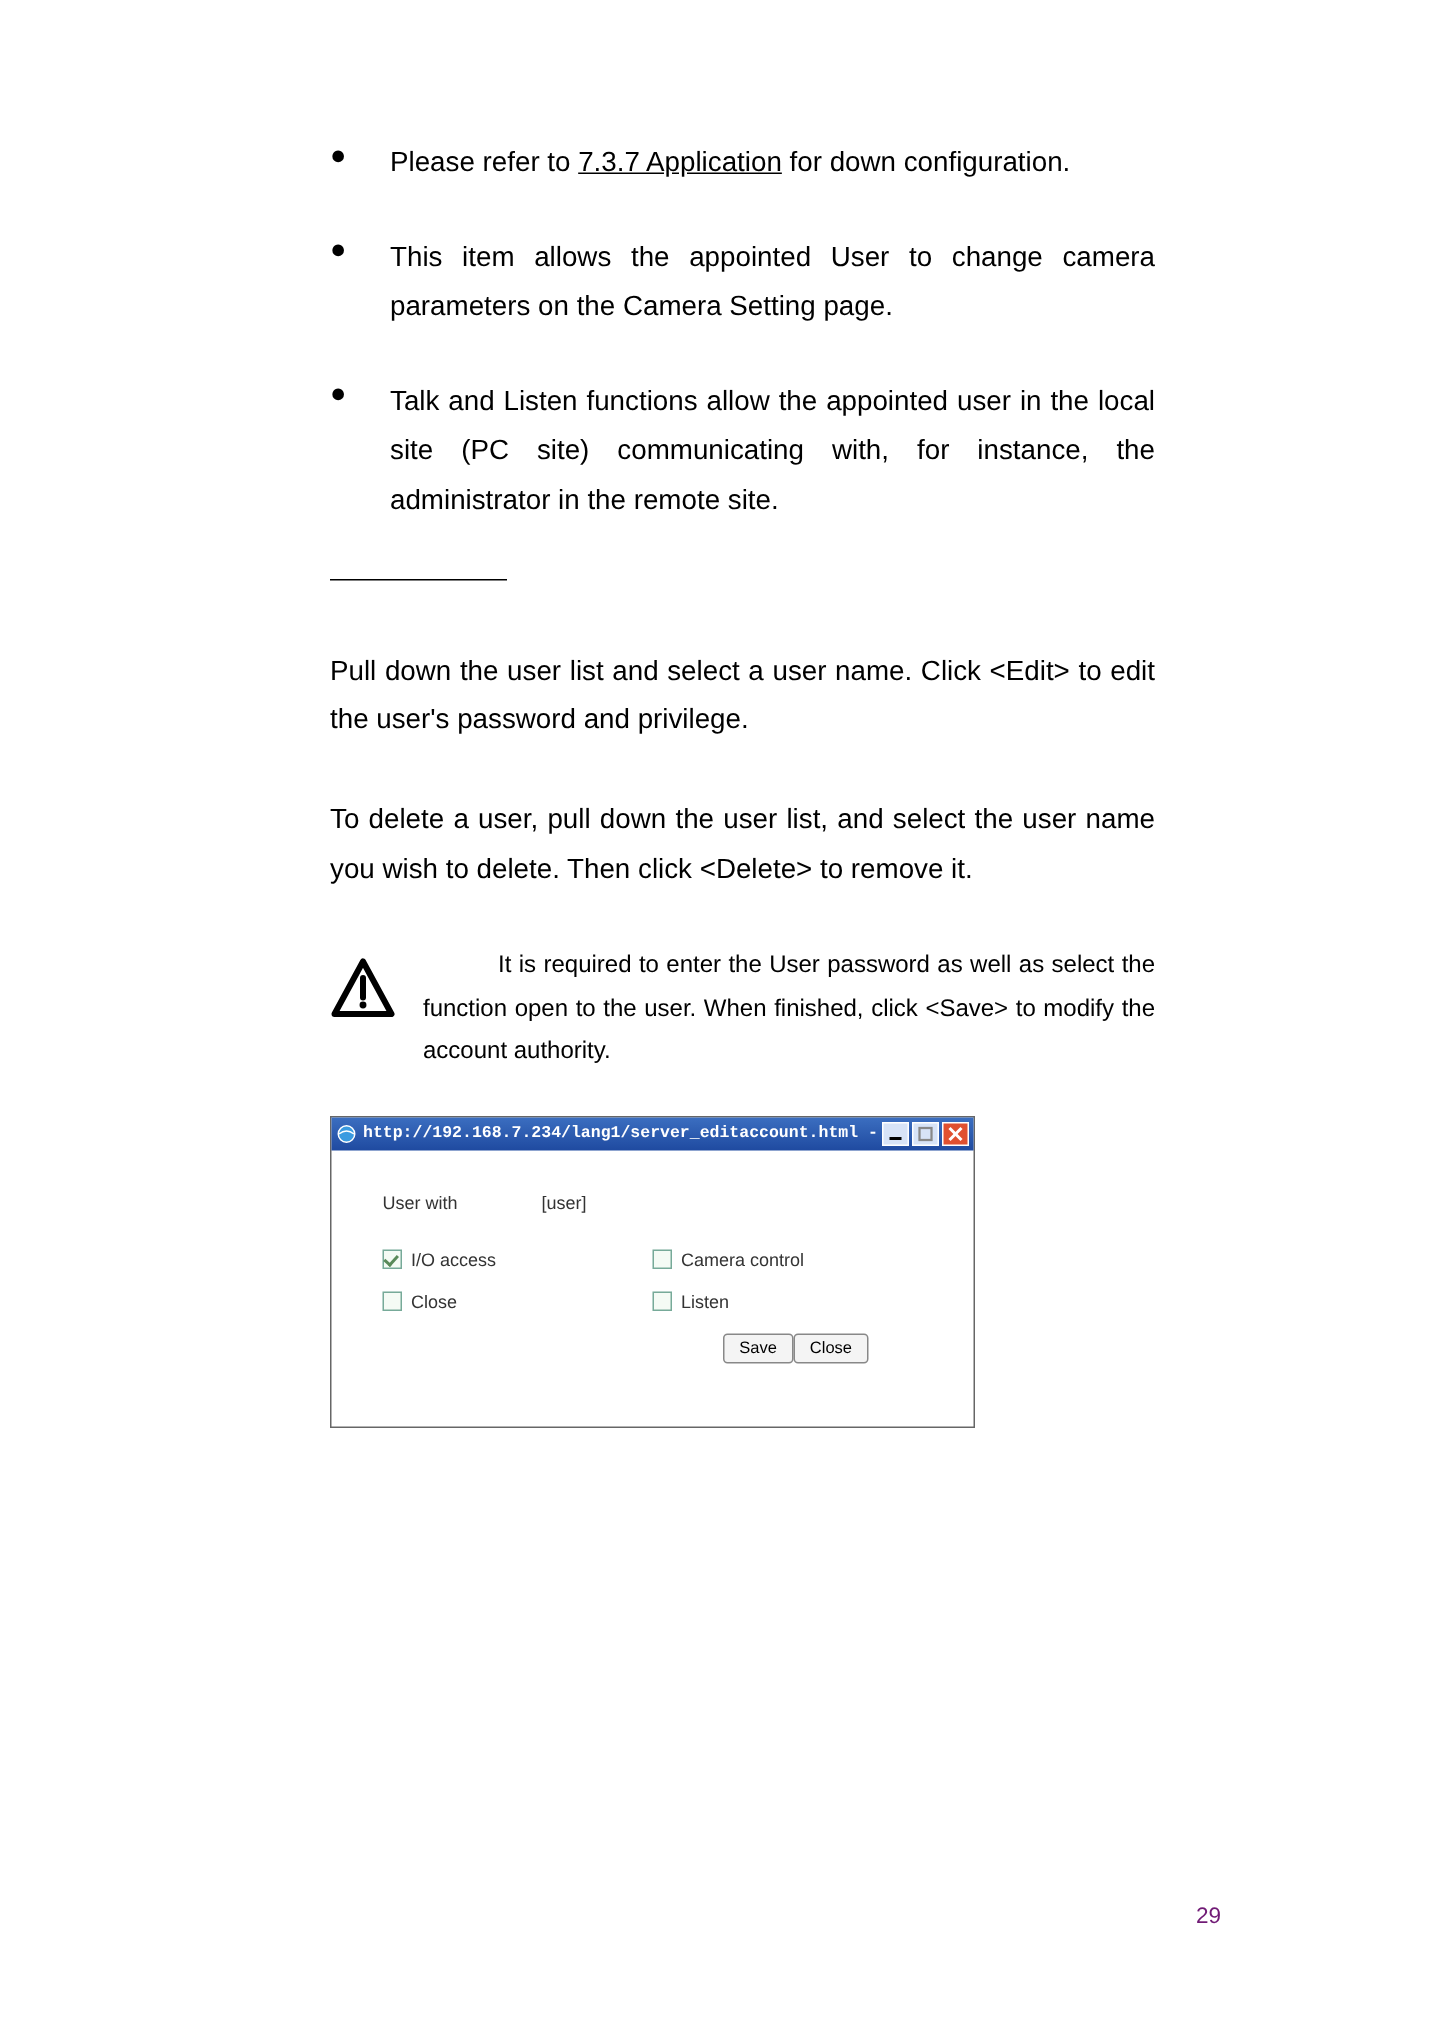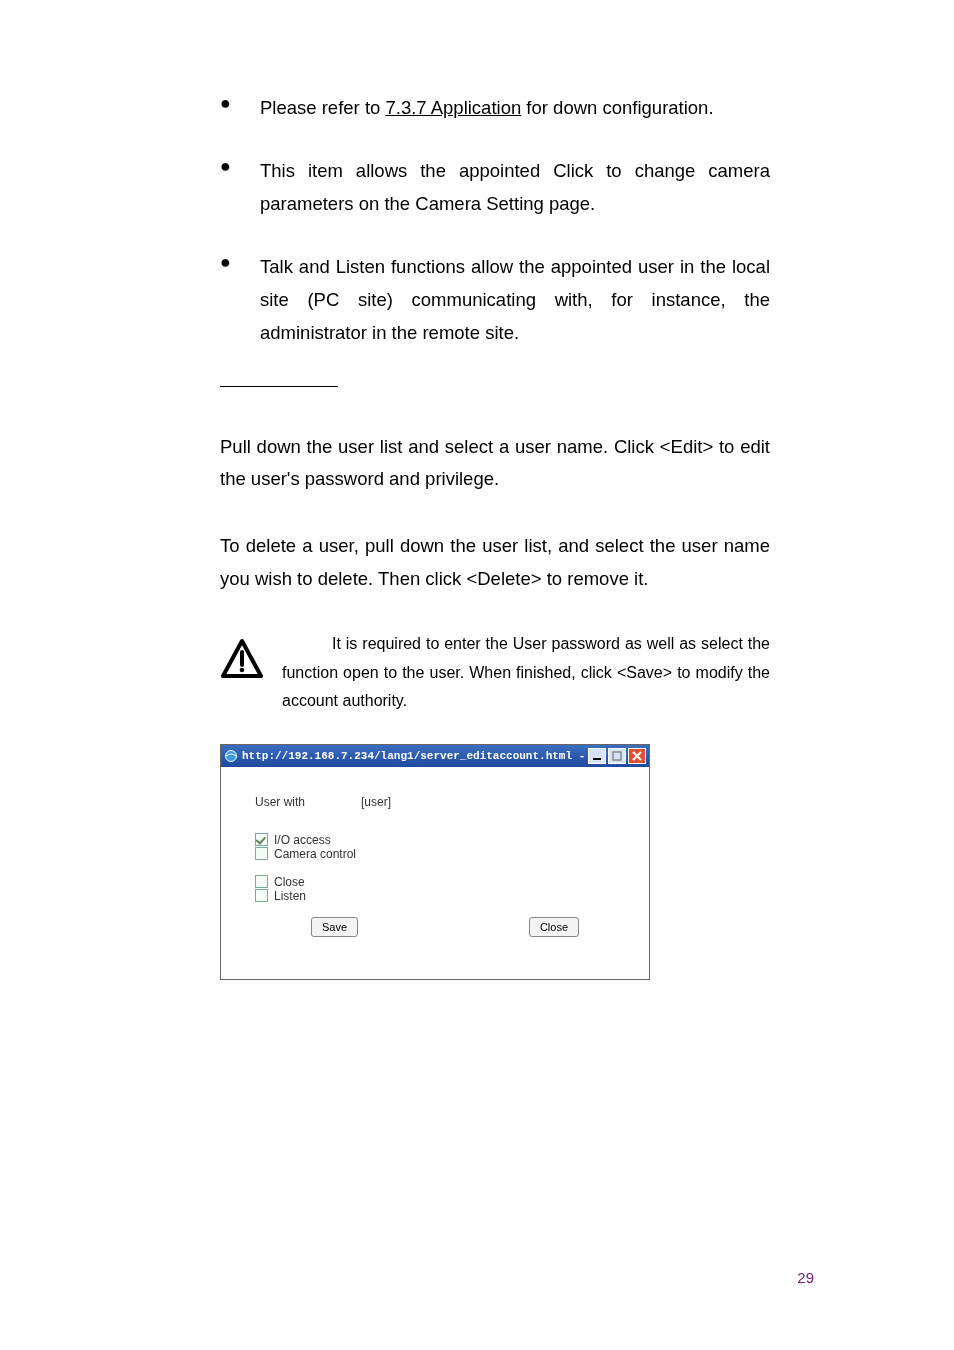--- a/index.html
+++ b/index.html
@@ -24,43 +24,43 @@
     .title-buttons { display: flex; gap: 2px; }
     .title-btn { width: 18px; height: 16px; font-size: 10px; line-height: 14px; text-align: center; border: 1px solid #fff; background: #d7e3f7; cursor: default; }
     .title-btn svg { display: block; }
     .title-btn.close { background: #e05030; color: #fff; }
     .dialog-body { padding: 28px 30px 42px 34px; font-size: 12px; color: #333; }
     .row { display: flex; align-items: center; margin-bottom: 6px; }
     .label { width: 106px; }
     .value-text { }
     .pwd-input { width: 92px; height: 18px; border: 1px solid #2e5aac; background: #e8f0fe; font-size: 10px; padding: 0 4px; letter-spacing: 1px; font-family: Verdana, sans-serif; }
     .checks { margin-top: 24px; }
-    .check-row { display: flex; margin-bottom: 14px; flex-direction: column; }
+    .check-row { display: flex; margin-bottom: 14px; }
     .check-item { display: flex; align-items: center; gap: 6px; width: 180px; }
     .cb { width: 13px; height: 13px; border: 1px solid #7a9; background: #f5fbf5; display: inline-flex; align-items: center; justify-content: center; }
     .cb.checked::after { content: ""; display: block; width: 7px; height: 4px; border-left: 2px solid #5a8a5a; border-bottom: 2px solid #5a8a5a; transform: rotate(-48deg) translate(0,-1px); }
-    .btns { display: flex; justify-content: space-between; margin-top: 6px; padding: 0 40px 0 56px; }
+    .btns { display: flex; justify-content: flex-end; margin-top: 6px; padding: 0 40px 0 56px; }
     .winbtn { height: 20px; padding: 0 10px; font-size: 11px; background: #f4f4f4; border: 1px solid #888; border-radius: 3px; cursor: default; font-family: Verdana, sans-serif; }
     .page-num { position: absolute; bottom: 64px; right: 140px; font-size: 15px; color: #701a75; }
   </style>
 </head>
 <body>
 
 <div class="page">
 
   <div class="bullet-block">
     <div class="bullet-dot">●</div>
     <div class="bullet-text">
       <span>Please refer to </span><span class="underline">7.3.7 Application</span><span> for down configuration.</span>
     </div>
   </div>
 
   <div class="bullet-block">
     <div class="bullet-dot">●</div>
-    <div class="bullet-text">This item allows the appointed Click to change camera parameters on the Camera Setting page.</div>
+    <div class="bullet-text">This item allows the appointed User to change camera parameters on the Camera Setting page.</div>
   </div>
 
   <div class="bullet-block">
     <div class="bullet-dot">●</div>
     <div class="bullet-text">Talk and Listen functions allow the appointed user in the local site (PC site) communicating with, for instance, the administrator in the remote site.</div>
   </div>
 
   <div class="section-heading">
     <hr class="hr-short">
   </div>

